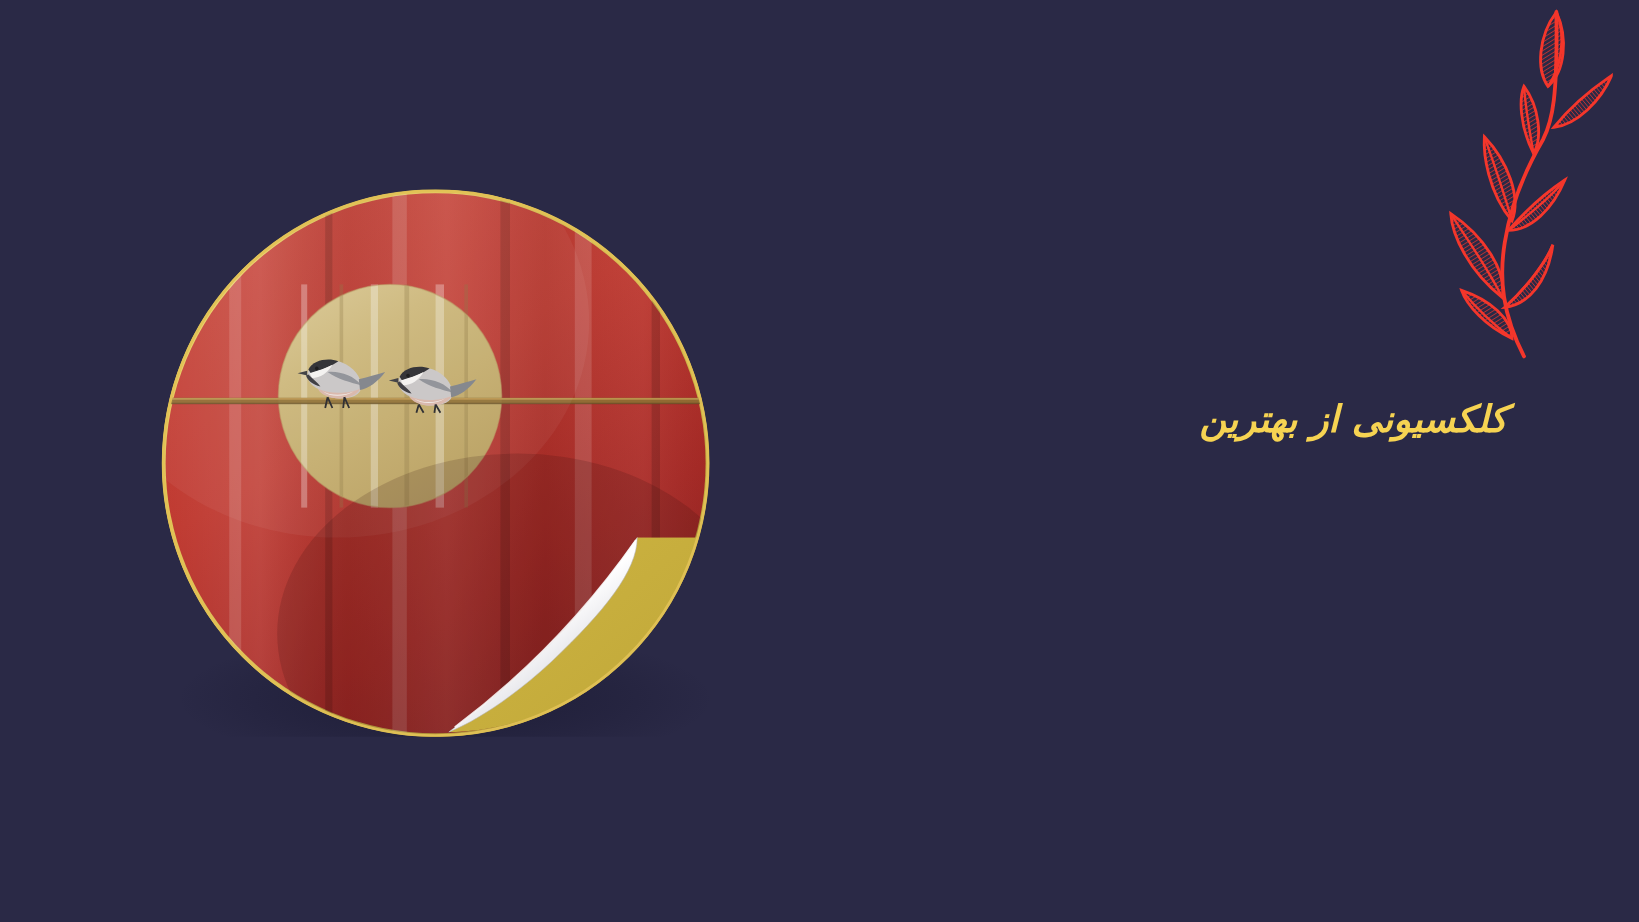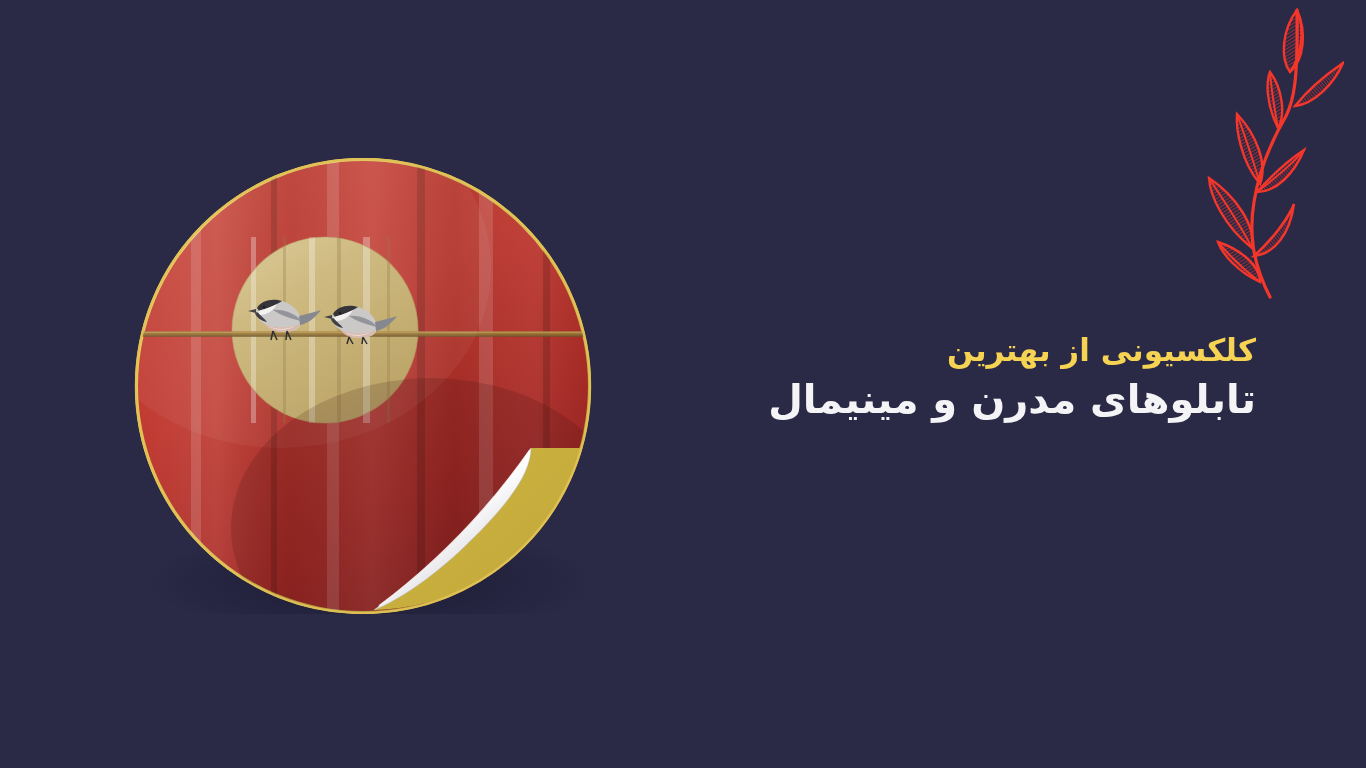--- a/index.html
+++ b/index.html
@@ -57,20 +57,21 @@
     direction: rtl;
   }
   .headline-line1 {
     display: block;
     color: #f6d352;
     font-size: 31px;
     font-weight: bold;
     line-height: 1.32;
     letter-spacing: 0px;
     white-space: nowrap;
+    font-style: italic;
   }
   .headline-line2 {
     display: block;
     color: #f4f4f7;
     font-size: 40px;
     font-weight: bold;
     line-height: 1.3;
     letter-spacing: 0px;
     white-space: nowrap;
     margin-top: 2px;
@@ -306,16 +307,15 @@
 
         <path d="M399 292 C 354 356, 304 406, 248 448" fill="none" stroke="#ffffff" stroke-width="1.6" opacity="0.85"></path>
       </g>
 
       <circle cx="232" cy="228" r="227" fill="none" stroke="#e0c155" stroke-width="2.4" opacity="0.95"></circle>
     </svg>
   </div>
 
   <div class="headline">
     <span class="headline-line1">کلکسیونی از بهترین</span>
-    <span class="headline-line2">تابلوهای مدرن و مینیمال</span>
   </div>
 
 </div>
 
 </body></html>

